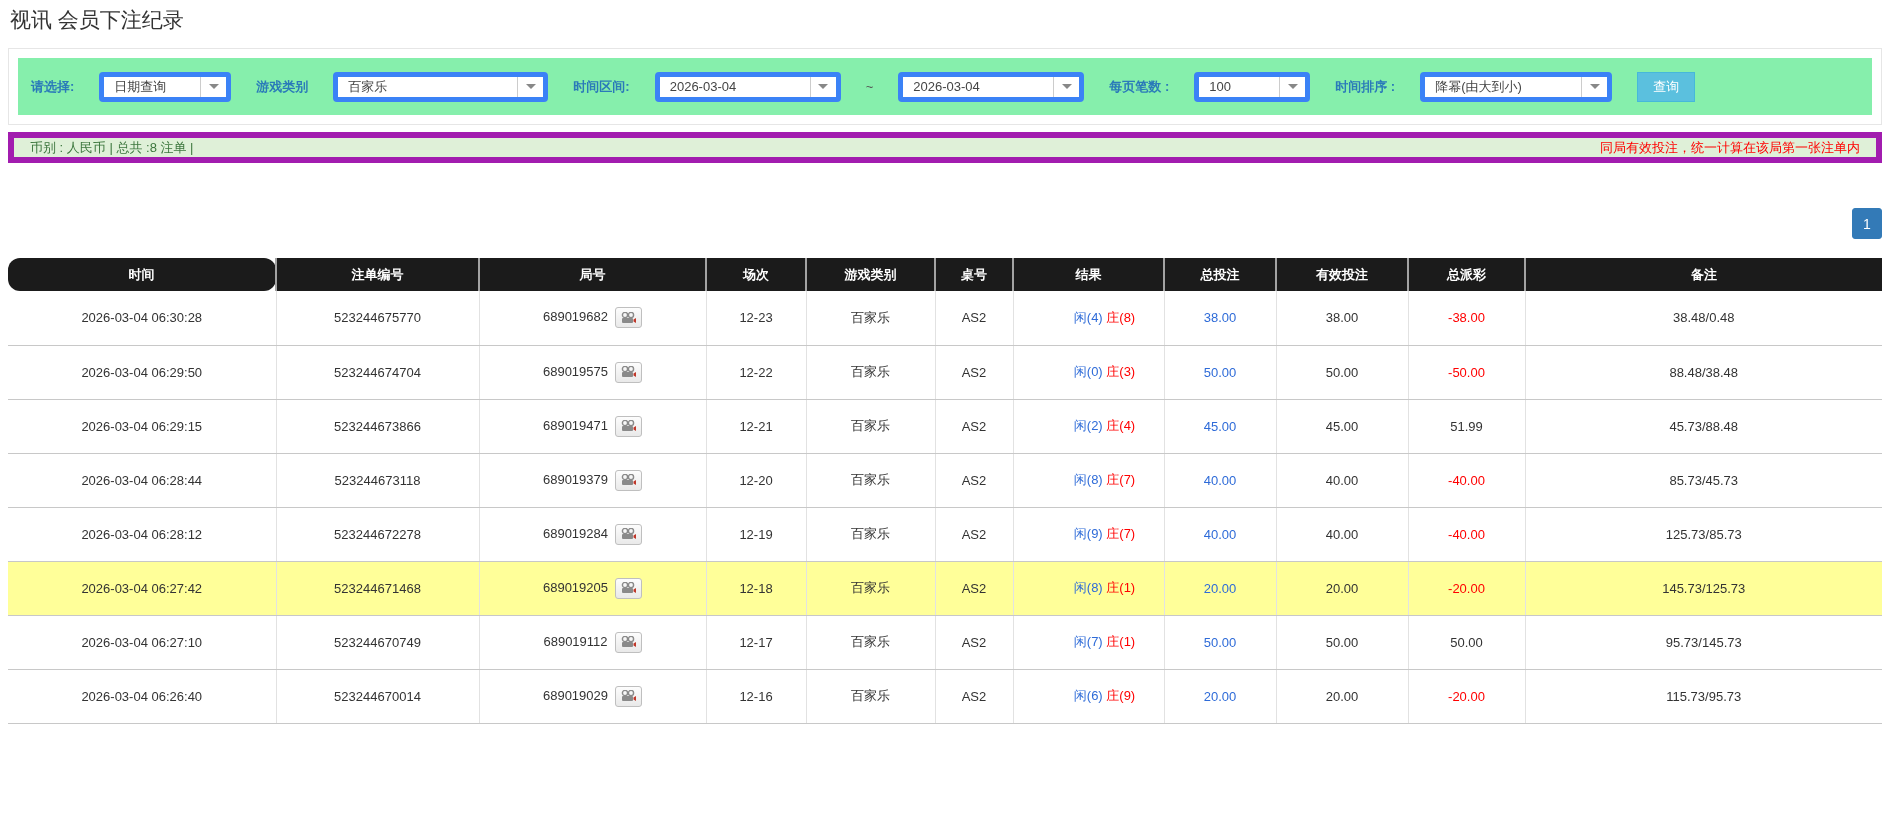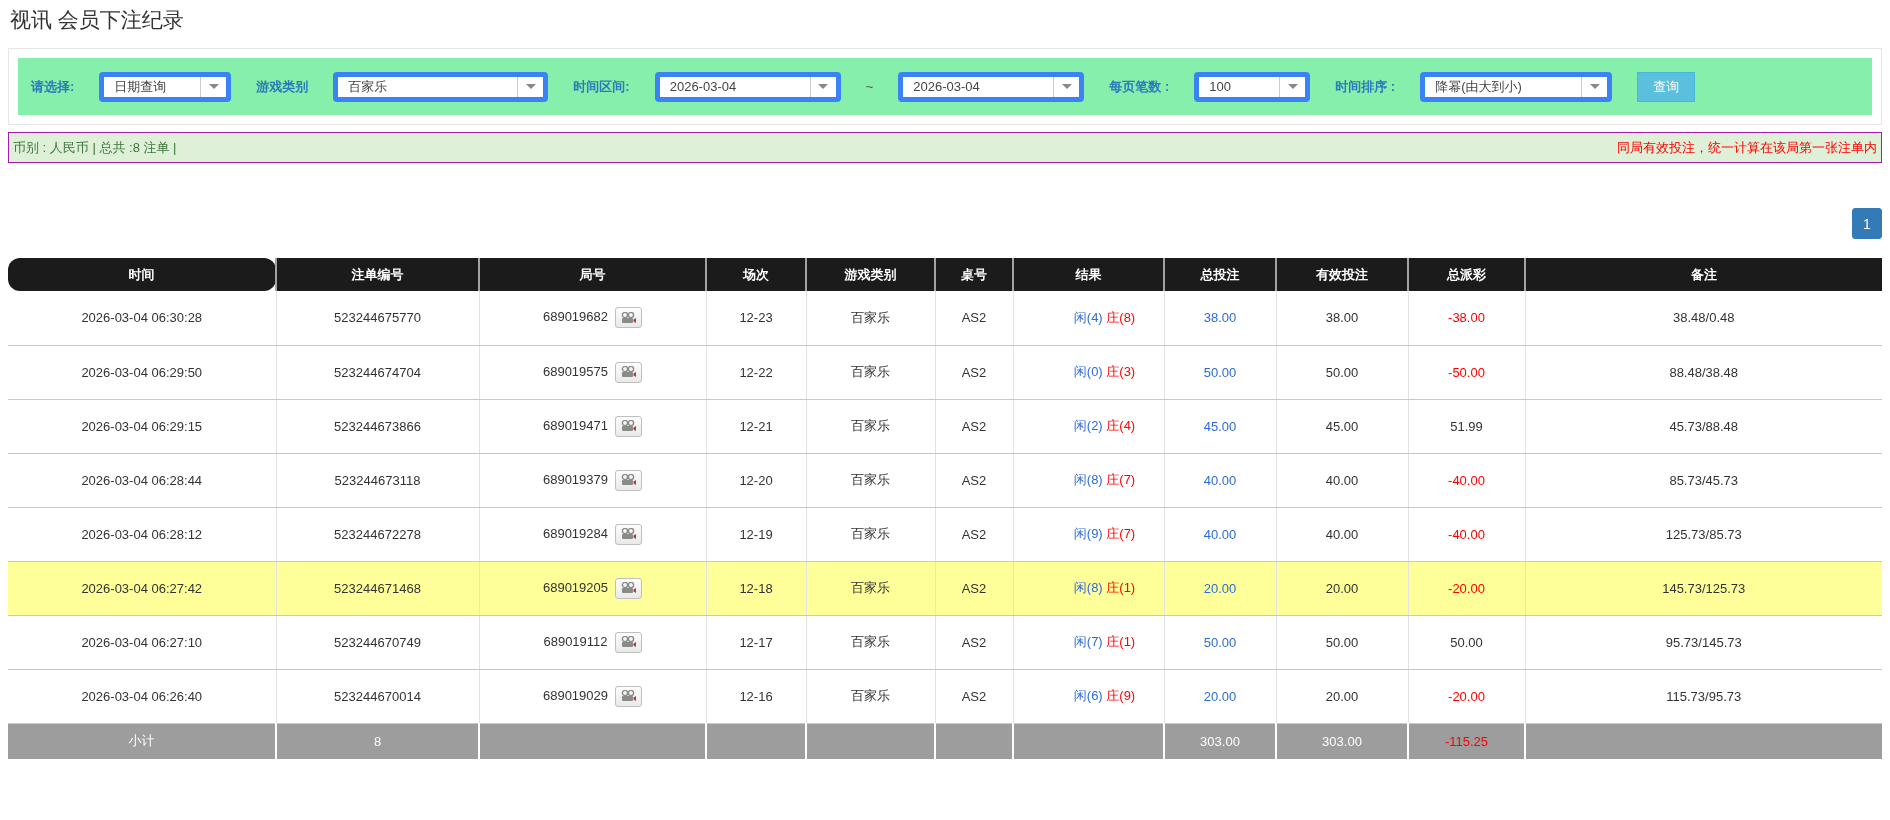--- a/index.html
+++ b/index.html
@@ -40,23 +40,23 @@
     border-right:5px solid transparent; border-top:5px solid #888;
   }
   .w130{width:132px}.w215{width:215px}.w185{width:186px}.w95{width:116px}.w190{width:192px}
   .btn-query {
     background:#5bc0de; border:1px solid #46b8da; color:#fff;
     border-radius:0; height:30px; padding:0 15px; font-size:13px;
     cursor:pointer; font-family:inherit;
   }
   .summary-bar {
     position:absolute; left:8px; top:132px; width:1874px; height:31px;
-    background:#dff0d8; border:1px solid #a21caf;
+    background:#dff0d8; border:6px solid #a21caf;
     display:flex; align-items:center; justify-content:space-between;
-    padding:0 4px;
+    padding:0 16px;
   }
   .summary-left { color:#3c763d; }
   .summary-right { color:#ff0000; }
   .page-btn {
     position:absolute; right:8px; top:208px; width:30px; height:31px;
     background:#337ab7; border:1px solid #337ab7; border-radius:3px;
     color:#fff; display:flex; align-items:center; justify-content:center;
     font-size:14px; cursor:pointer;
   }
   table.data-table {
@@ -335,27 +335,14 @@
         <td>百家乐</td>
         <td>AS2</td>
         <td><span class="blue">闲(6)</span> <span class="red">庄(9)</span></td>
         <td><span class="link">20.00</span></td>
         <td>20.00</td>
         <td class="red">-20.00</td>
         <td>115.73/95.73</td>
       </tr>
     </tbody>
   <tfoot>
-      <tr>
-        <td>小计</td>
-        <td>8</td>
-        <td></td>
-        <td></td>
-        <td></td>
-        <td></td>
-        <td></td>
-        <td>303.00</td>
-        <td>303.00</td>
-        <td class="red">-115.25</td>
-        <td></td>
-      </tr>
     </tfoot>
 </table>
 
 </body></html>

